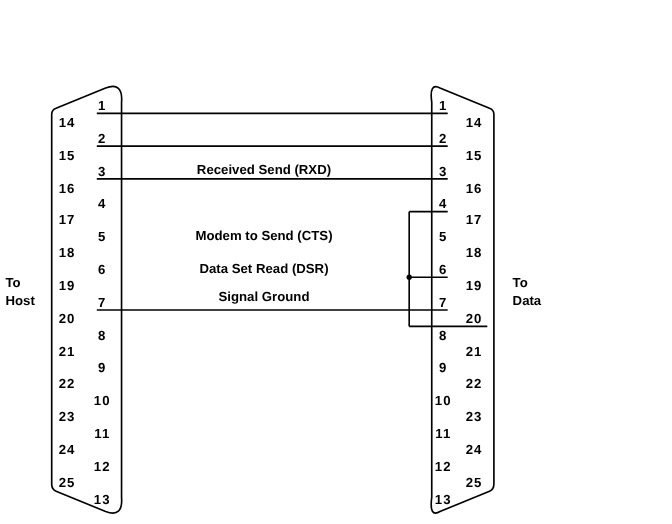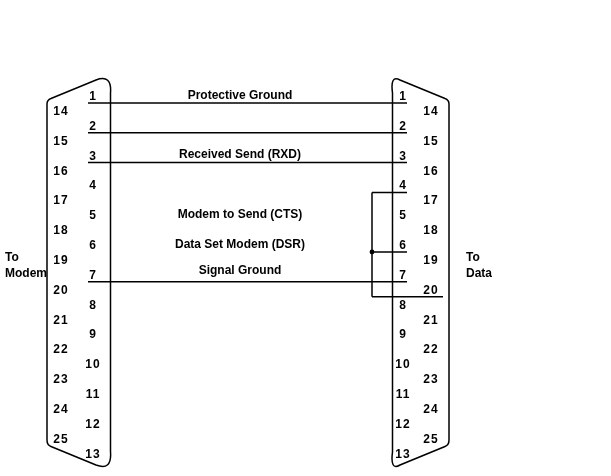--- a/index.html
+++ b/index.html
@@ -92,28 +92,27 @@
   <span class="pin or" style="top:193.3px">17</span>
   <span class="pin or" style="top:223.1px">18</span>
   <span class="pin or" style="top:252.9px">19</span>
   <span class="pin or" style="top:282.7px">20</span>
   <span class="pin or" style="top:312.5px">21</span>
   <span class="pin or" style="top:342.3px">22</span>
   <span class="pin or" style="top:372.1px">23</span>
   <span class="pin or" style="top:401.9px">24</span>
   <span class="pin or" style="top:431.7px">25</span>
 
-  <div class="sig" style="top:87.5px">Protective Ground</div>
   <div class="sig" style="top:147.1px">Received Send (RXD)</div>
   <div class="sig" style="top:206.7px">Modem to Send (CTS)</div>
-  <div class="sig" style="top:236.5px">Data Set Modem (DSR)</div>
+  <div class="sig" style="top:236.5px">Data Set Read (DSR)</div>
   <div class="sig" style="top:263px">Signal Ground</div>
 
   <div class="side" id="side-left">
     <div>To</div>
-    <div>Modem</div>
+    <div>Host</div>
   </div>
   <div class="side" id="side-right">
     <div>To</div>
     <div>Data</div>
   </div>
 
 </div>
 
 </body></html>

